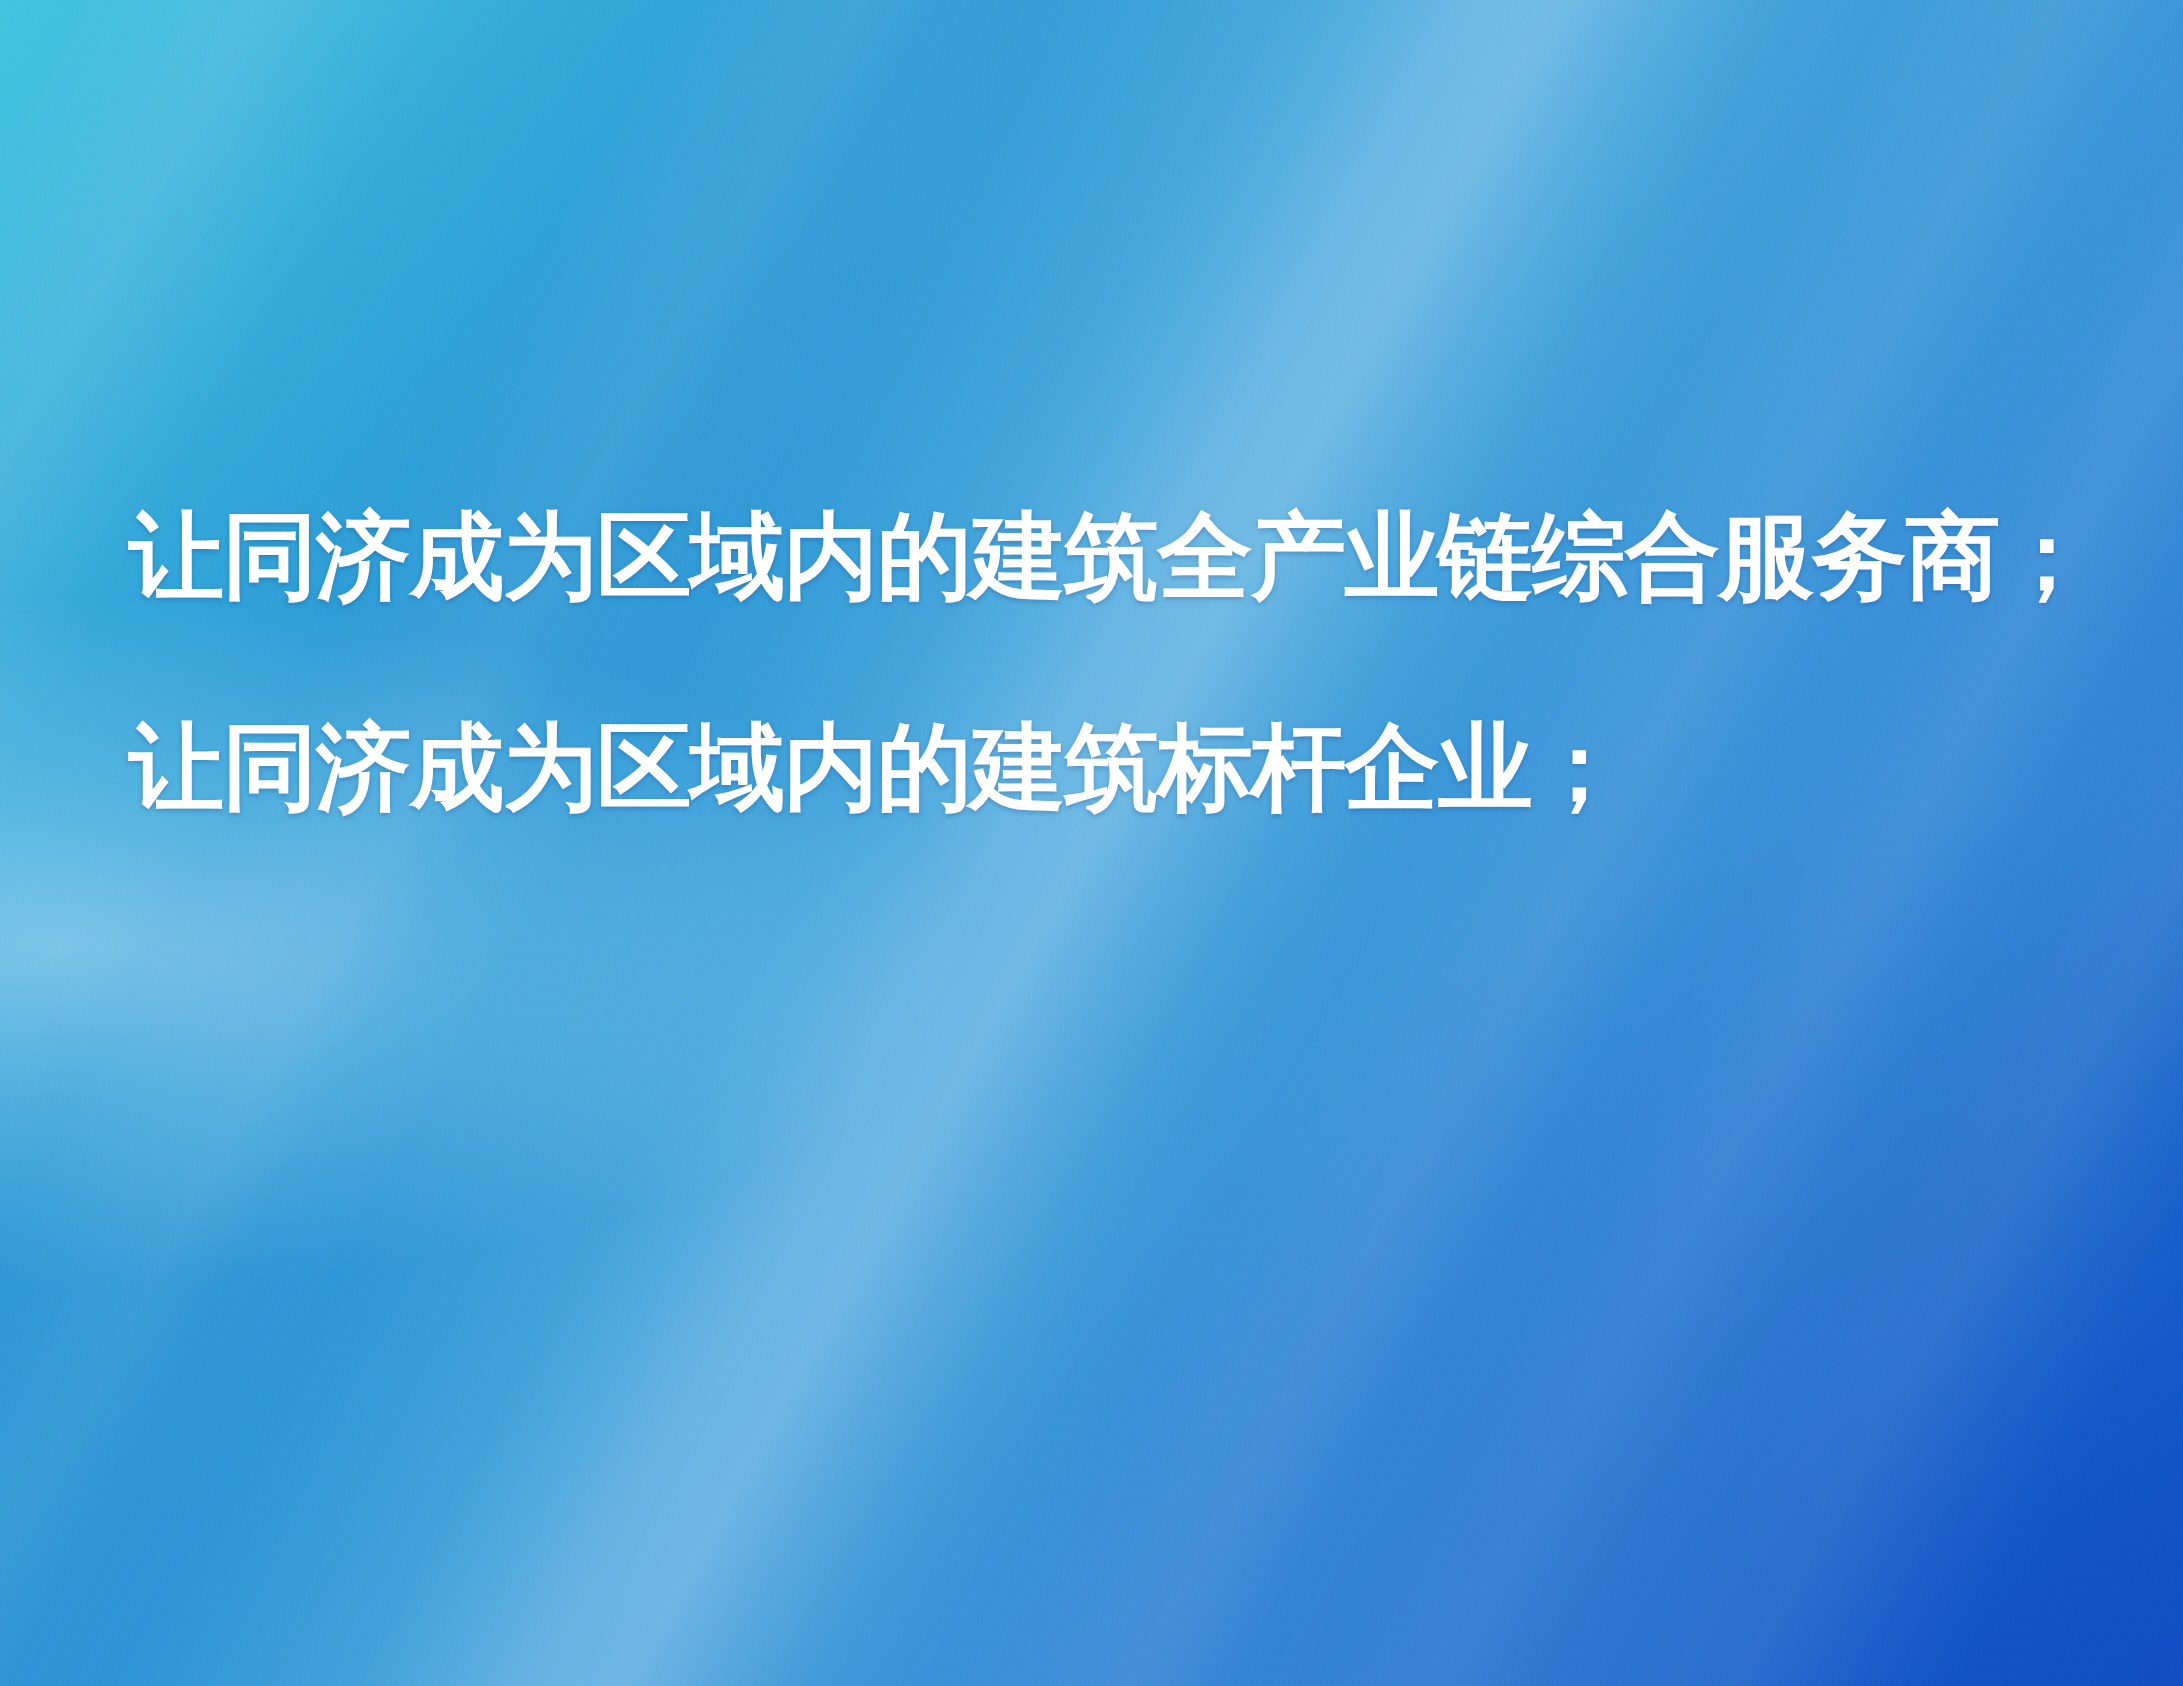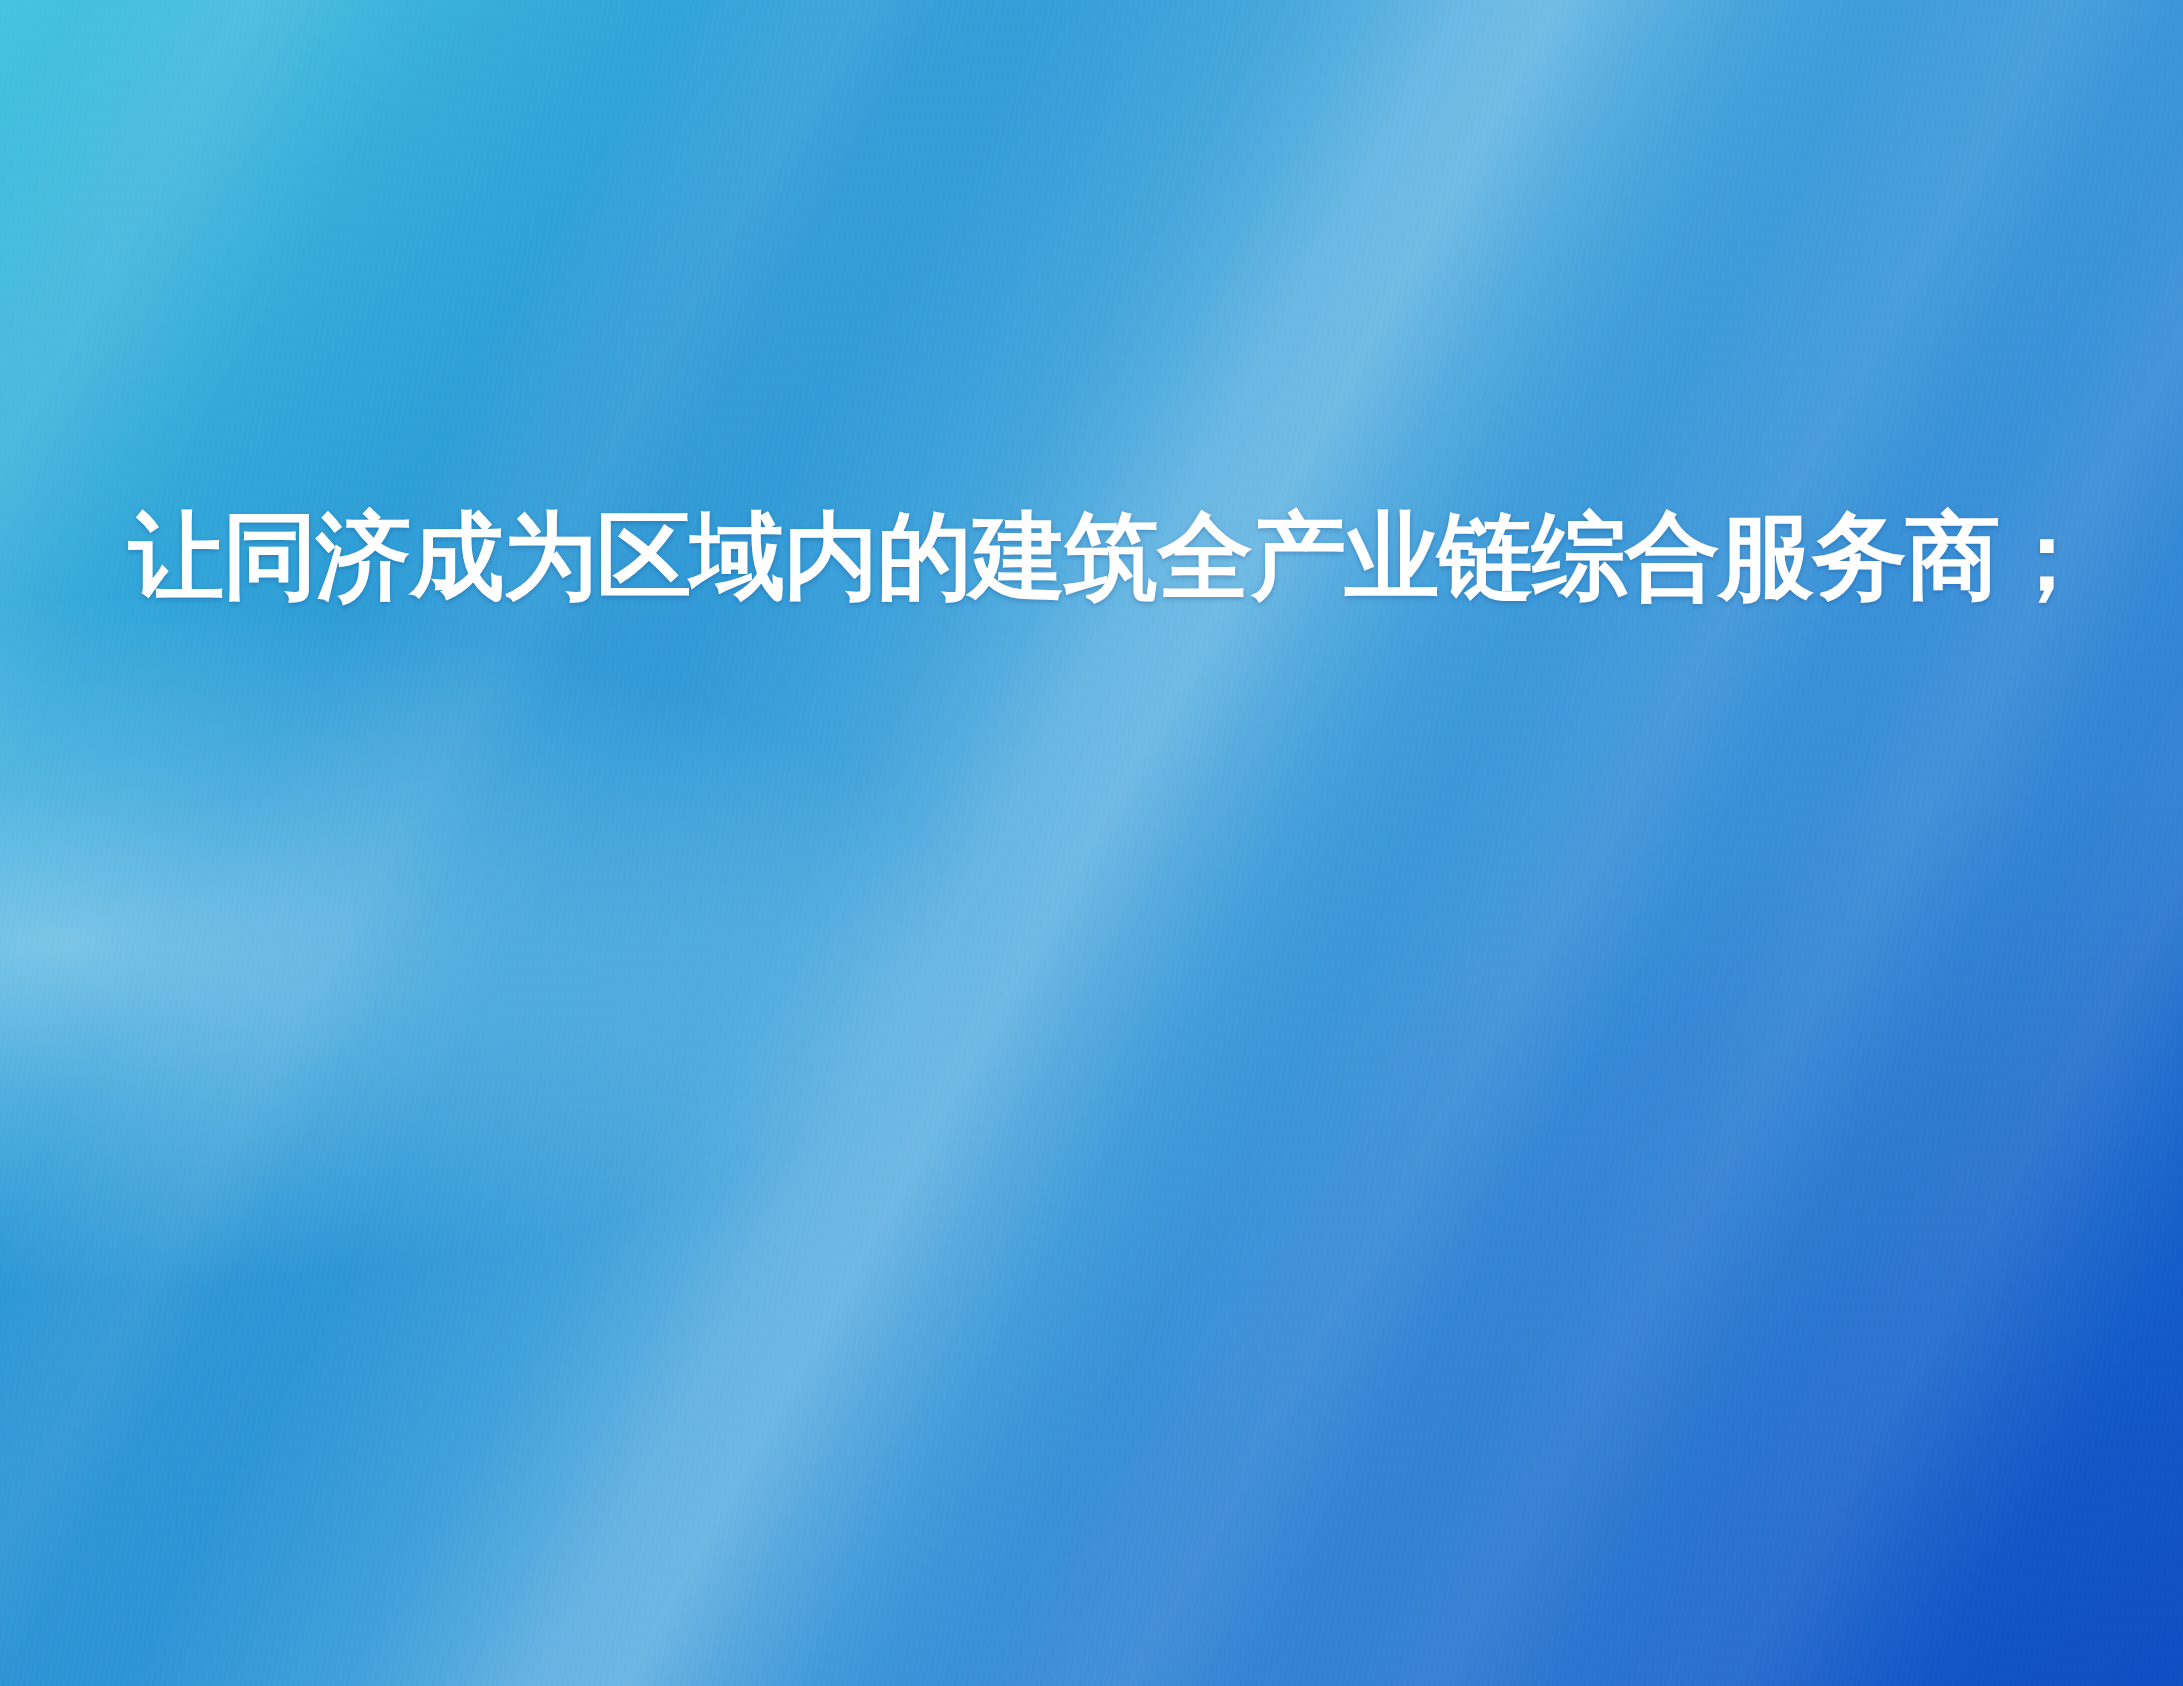--- a/index.html
+++ b/index.html
@@ -129,16 +129,17 @@
   <div class="bg-layer bg-base"></div>
   <div class="bg-layer bg-streaks"></div>
   <div class="bg-layer bg-glow-main"></div>
   <div class="bg-layer bg-glow-second"></div>
   <div class="bg-layer bg-hotspot"></div>
   <div class="bg-layer bg-shade"></div>
   <div class="bg-layer bg-grain"></div>
 
   <div class="text-block">
     <div class="vision-line">让同济成为区域内的建筑全产业链综合服务商；</div>
+    <div class="vision-line">让同济成为区域内的建筑标杆企业；</div>
   </div>
 
 </div>
 
 
 </body></html>

